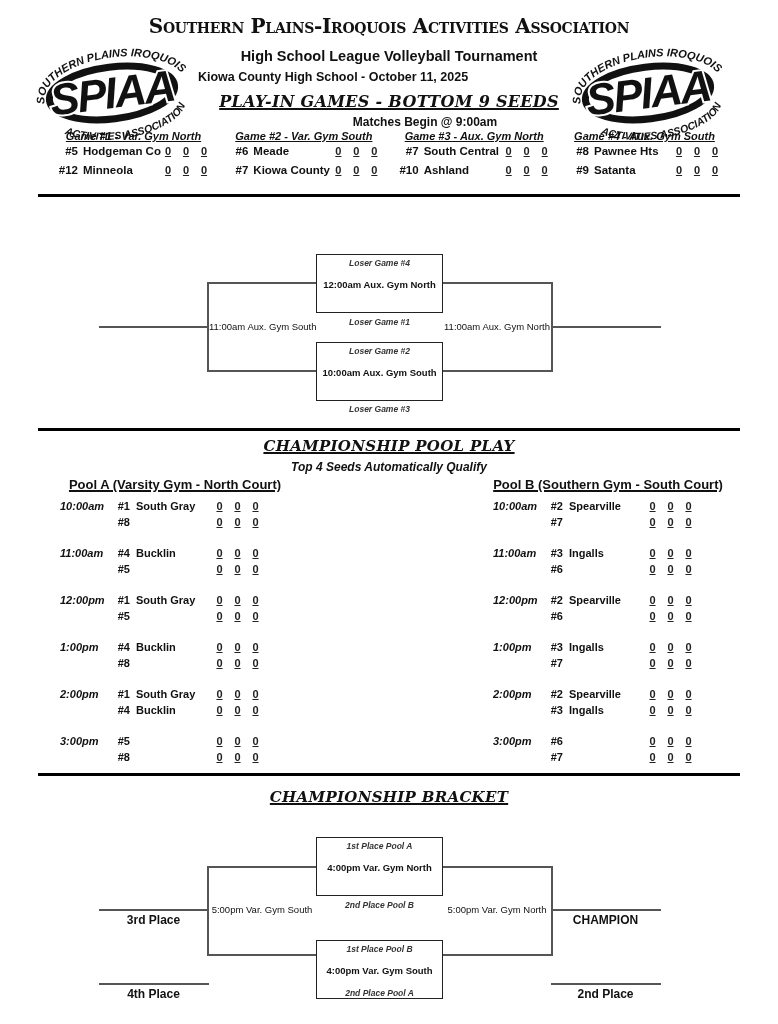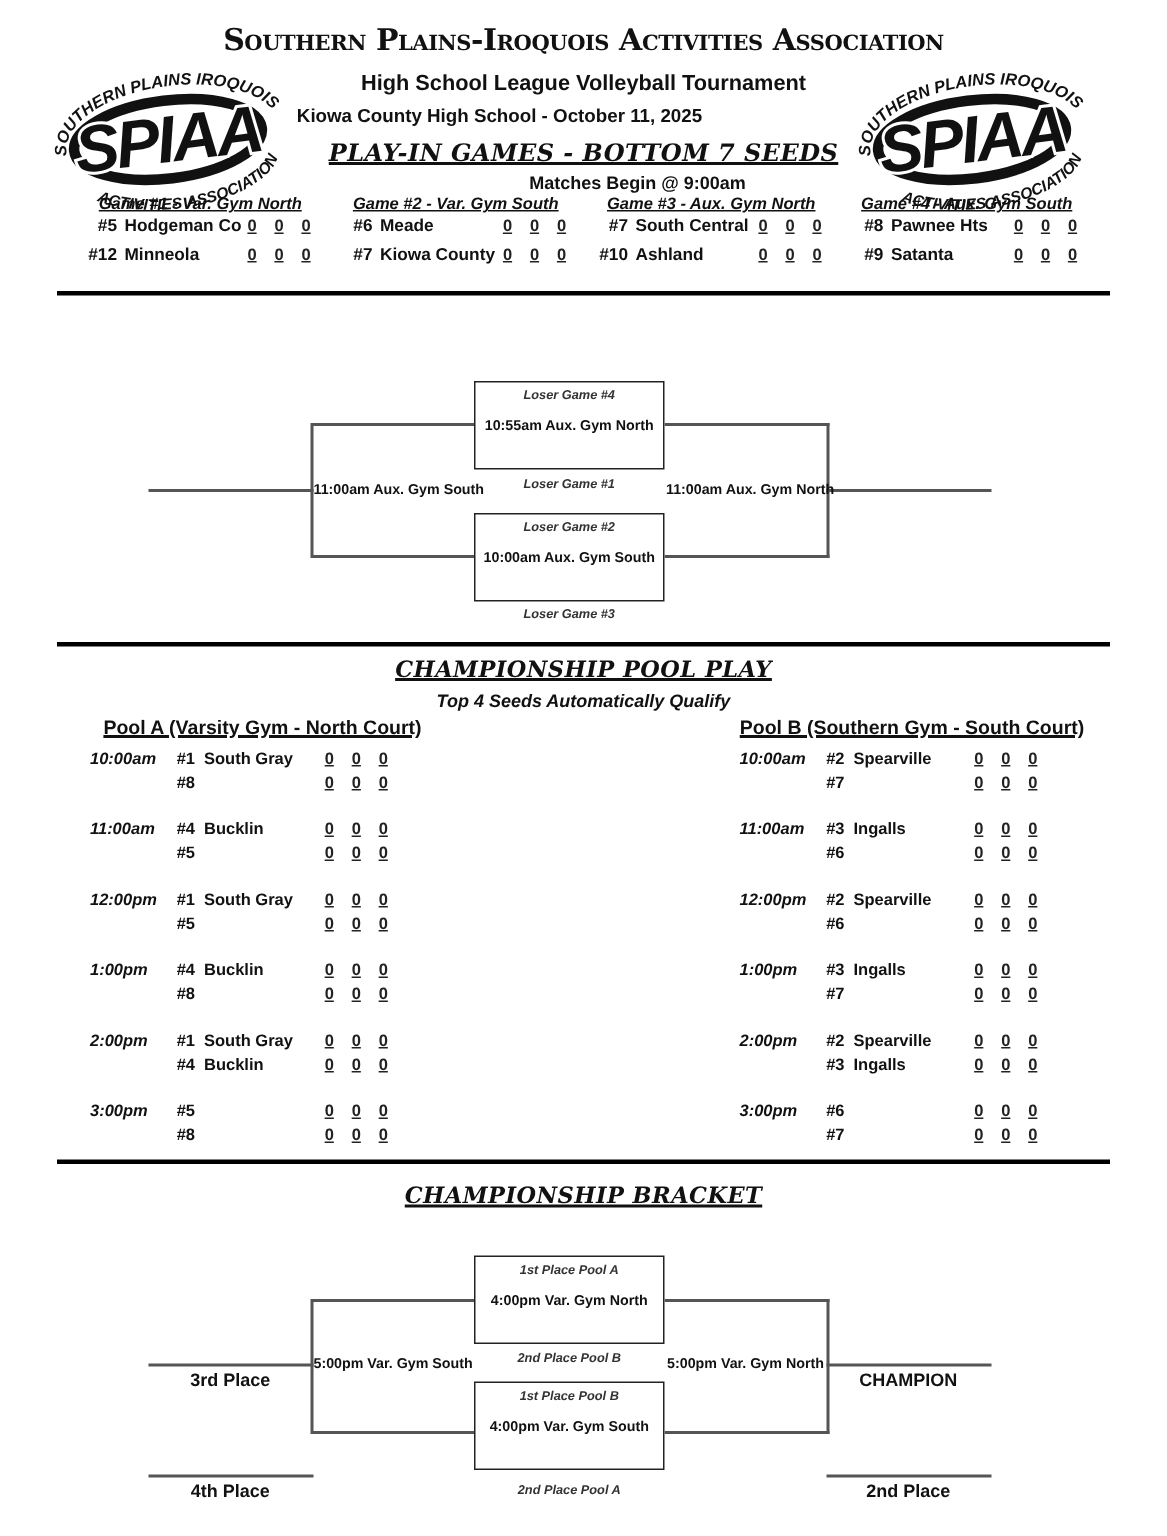--- a/index.html
+++ b/index.html
@@ -47,21 +47,21 @@
   .bracket{position:absolute;left:0;width:778px;}
   .hline{position:absolute;height:2px;background:#555;}
   .vline{position:absolute;width:2px;background:#555;}
   .bx{position:absolute;width:127px;height:59px;border:1.5px solid #222;background:#fff;box-sizing:border-box;}
   .blabel{font-size:8.5px;font-style:italic;font-weight:bold;color:#333;text-align:center;margin-top:3px;}
   .bdetail{position:absolute;top:50%;left:0;right:0;transform:translateY(-46%);
     text-align:center;font-size:9.5px;font-weight:bold;}
   .sub-label{position:absolute;width:127px;text-align:center;font-size:8.5px;
     font-style:italic;font-weight:bold;color:#333;}
   .side-label{position:absolute;width:106px;text-align:center;font-size:9.5px;
-    font-weight:bold;white-space:nowrap;}
+    font-weight:normal;white-space:nowrap;}
   .place-label{position:absolute;width:109px;text-align:center;font-size:12px;font-weight:bold;}
 
   
   .pool-sub{position:absolute;top:460px;left:0;width:778px;text-align:center;
     font-size:12px;font-weight:bold;font-style:italic;}
   .pool{position:absolute;top:477px;width:230px;}
   .pool-a{left:60px;}
   .pool-b{left:493px;}
   .pool-header{text-align:center;font-size:13px;font-weight:bold;text-decoration:underline;
     text-decoration-thickness:1.5px;white-space:nowrap;margin-bottom:8px;}
@@ -74,21 +74,21 @@
   .prow .sc{width:11px;}
 </style>
 </head>
 <body>
 
 <div class="page">
 
   <div class="assoc-title">Southern Plains-Iroquois Activities Association</div>
   <div class="tourn-title">High School League Volleyball Tournament</div>
   <div class="loc-date">Kiowa County High School - October 11, 2025</div>
-  <div class="playin-title"><span>PLAY-IN GAMES - BOTTOM 7 SEEDS</span></div>
+  <div class="playin-title"><span>PLAY-IN GAMES - BOTTOM 9 SEEDS</span></div>
   <div class="begin-note">Matches Begin @ 9:00am</div>
 
   <svg class="logo logo-left" viewBox="0 0 152 102" aria-hidden="true">
     <defs>
       <path id="arcTop" d="M 8 54 A 72 36 0 0 1 148 40" fill="none"></path>
       <path id="arcBot" d="M 16 80 A 70 32 0 0 0 148 62" fill="none"></path>
     </defs>
     <g transform="rotate(-7 76 51)">
       <ellipse cx="76" cy="51" rx="63" ry="26" fill="none" stroke="#111" stroke-width="7"></ellipse>
       <text font-size="11" font-weight="bold" font-style="italic" fill="#111"><textPath href="#arcTop" startOffset="50%" text-anchor="middle">SOUTHERN PLAINS IROQUOIS</textPath></text>
@@ -206,21 +206,21 @@
     <div class="hline" style="left:551px;top:86px;width:110px"></div>
     <div class="hline" style="left:208px;top:42px;width:108px"></div>
     <div class="hline" style="left:443px;top:42px;width:110px"></div>
     <div class="hline" style="left:208px;top:130px;width:108px"></div>
     <div class="hline" style="left:443px;top:130px;width:110px"></div>
     <div class="vline" style="left:207px;top:42px;height:90px"></div>
     <div class="vline" style="left:551px;top:42px;height:90px"></div>
 
     <div class="bx" style="left:316px;top:14px">
       <div class="blabel">Loser Game #4</div>
-      <div class="bdetail">10:55am Aux. Gym North</div>
+      <div class="bdetail">12:00am Aux. Gym North</div>
     </div>
     <div class="sub-label" style="left:316px;top:77px">Loser Game #1</div>
 
     <div class="bx" style="left:316px;top:102px">
       <div class="blabel">Loser Game #2</div>
       <div class="bdetail">10:00am Aux. Gym South</div>
     </div>
     <div class="sub-label" style="left:316px;top:164px">Loser Game #3</div>
 
     <div class="side-label" style="left:209px;top:81px">11:00am Aux. Gym South</div>
@@ -531,21 +531,21 @@
     <div class="hline" style="left:551px;top:87px;width:110px"></div>
     <div class="hline" style="left:99px;top:161px;width:110px"></div>
     <div class="hline" style="left:551px;top:161px;width:110px"></div>
 
     <div class="bx" style="left:316px;top:15px">
       <div class="blabel">1st Place Pool A</div>
       <div class="bdetail">4:00pm Var. Gym North</div>
     </div>
     <div class="sub-label" style="left:316px;top:78px">2nd Place Pool B</div>
 
-    <div class="bx" style="left:316px;top:99px">
+    <div class="bx" style="left:316px;top:118px">
       <div class="blabel">1st Place Pool B</div>
       <div class="bdetail">4:00pm Var. Gym South</div>
     </div>
     <div class="sub-label" style="left:316px;top:166px">2nd Place Pool A</div>
 
     <div class="side-label" style="left:209px;top:82px">5:00pm Var. Gym South</div>
     <div class="side-label" style="left:444px;top:82px">5:00pm Var. Gym North</div>
 
     <div class="place-label" style="left:99px;top:91px">3rd Place</div>
     <div class="place-label" style="left:551px;top:91px">CHAMPION</div>

